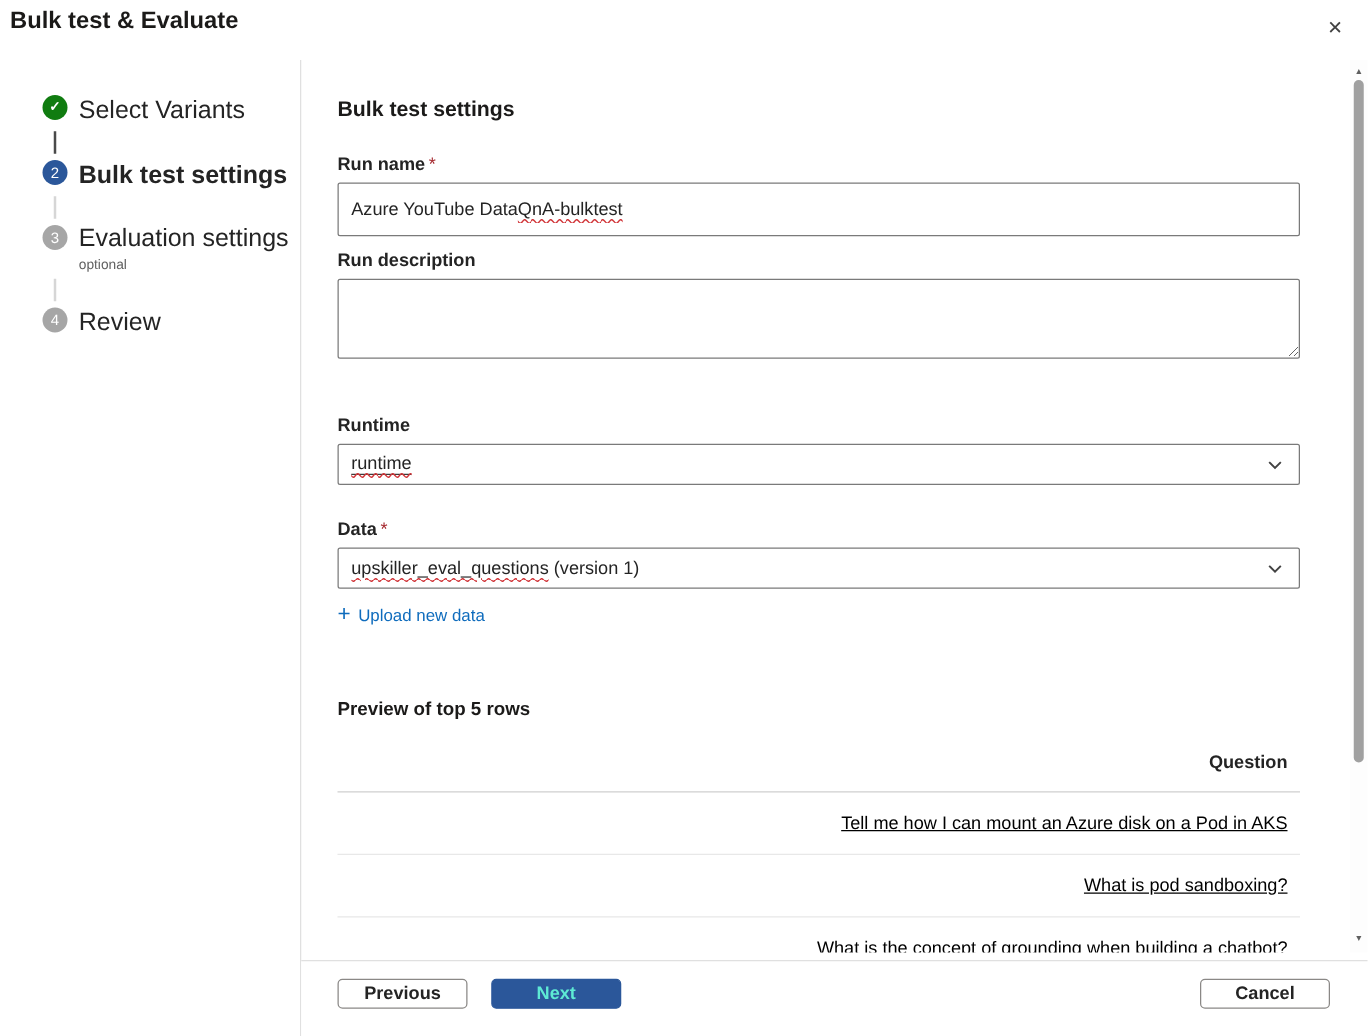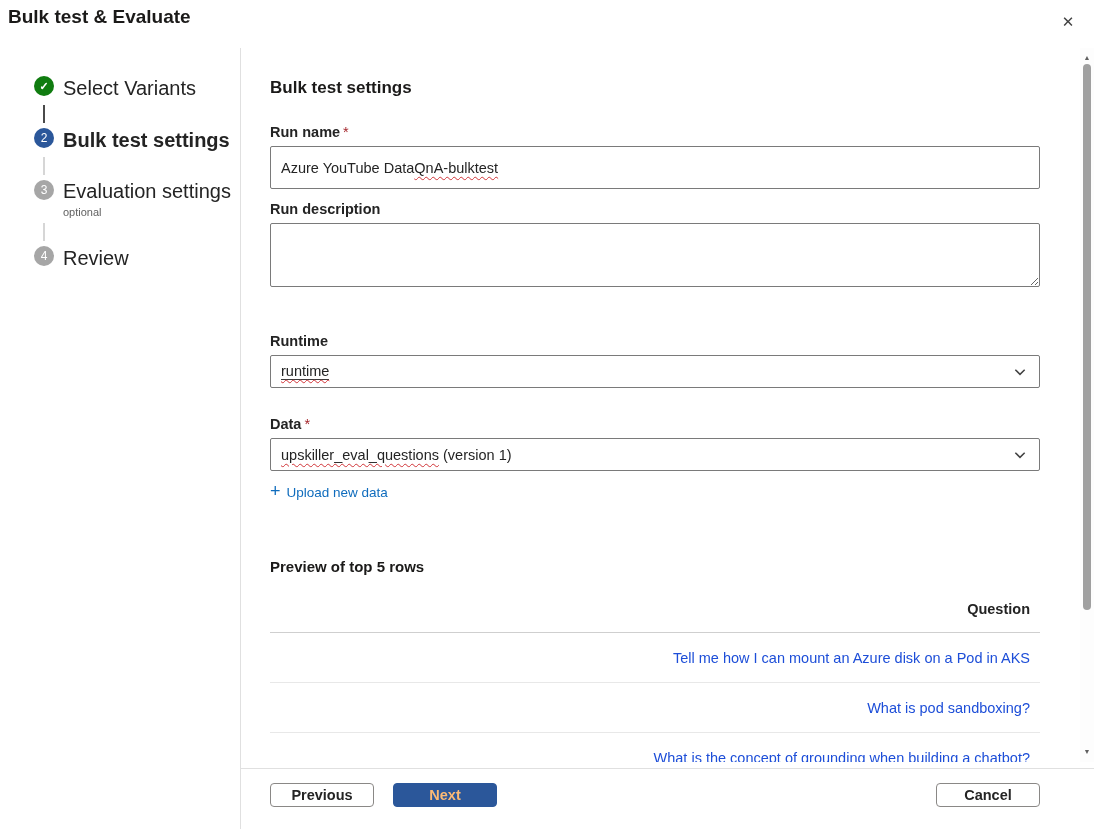--- a/index.html
+++ b/index.html
@@ -50,33 +50,33 @@
   .gap-sm { margin-top:12px; }
   .gap-lg { margin-top:46px; }
   .gap-md { margin-top:28px; }
   .upload-link { display:inline-flex; align-items:center; gap:6px; color:#0f6cbd;
     font-size:13.5px; margin-top:13px; cursor:pointer; }
   .plus-icon { font-size:18px; font-weight:300; line-height:1; margin-top:-2px; }
 
   .preview-heading { font-size:15px; font-weight:700; margin-top:57px; color:#1b1a19; }
   .table { width:770px; margin-top:16px;text-align:right; }
   .table-header { font-size:14.5px; font-weight:700; padding:10px 10px 15px; border-bottom:1px solid #cfcfcf; }
-  .table-row { font-size:14.5px; padding:17px 10px 16px; border-bottom:1px solid #e8e8e8; color:#1d4ed8; }
+  .table-row { font-size:14.5px; padding:17px 10px 16px; border-bottom:1px solid #e8e8e8; color:#000000;text-decoration:underline; }
 
   
   .footer { position:absolute; left:241px; right:0; bottom:0; height:61px;
     border-top:1px solid #e0e0e0; background:#fff; }
   .btn { position:absolute; top:14px; height:24px; min-width:104px; border-radius:4px;
     font-size:14.5px; font-weight:700; display:flex; align-items:center; justify-content:center;
     cursor:pointer; padding:0 16px; }
   .btn-secondary { border:1px solid #8a8886; background:#fff; color:#242424; }
-  .btn-primary { background:#2b579a; color:#fdba74; border:1px solid #2b579a; }
+  .btn-primary { background:#2b579a; color:#5eead4; border:1px solid #2b579a; }
   .btn-prev { left:29px; }
   .btn-next { left:152px; }
-  .btn-cancel { right:54px; }
+  .btn-cancel { right:30px; }
 
   
   .scrollbar { position:absolute; right:0; top:48px; width:14px; height:714px; background:#fdfdfd; }
   .scroll-arrow { position:absolute; left:0; width:14px; height:14px; display:flex;
     align-items:center; justify-content:center; font-size:7px; color:#5f5f5f; cursor:pointer; }
   .scroll-arrow.up { top:2px; }
   .scroll-arrow.down { bottom:4px; }
   .scroll-thumb { position:absolute; left:3px; top:16px; width:8px; height:546px;
     background:#a0a0a0; border-radius:4px; cursor:grab; }
 </style>

